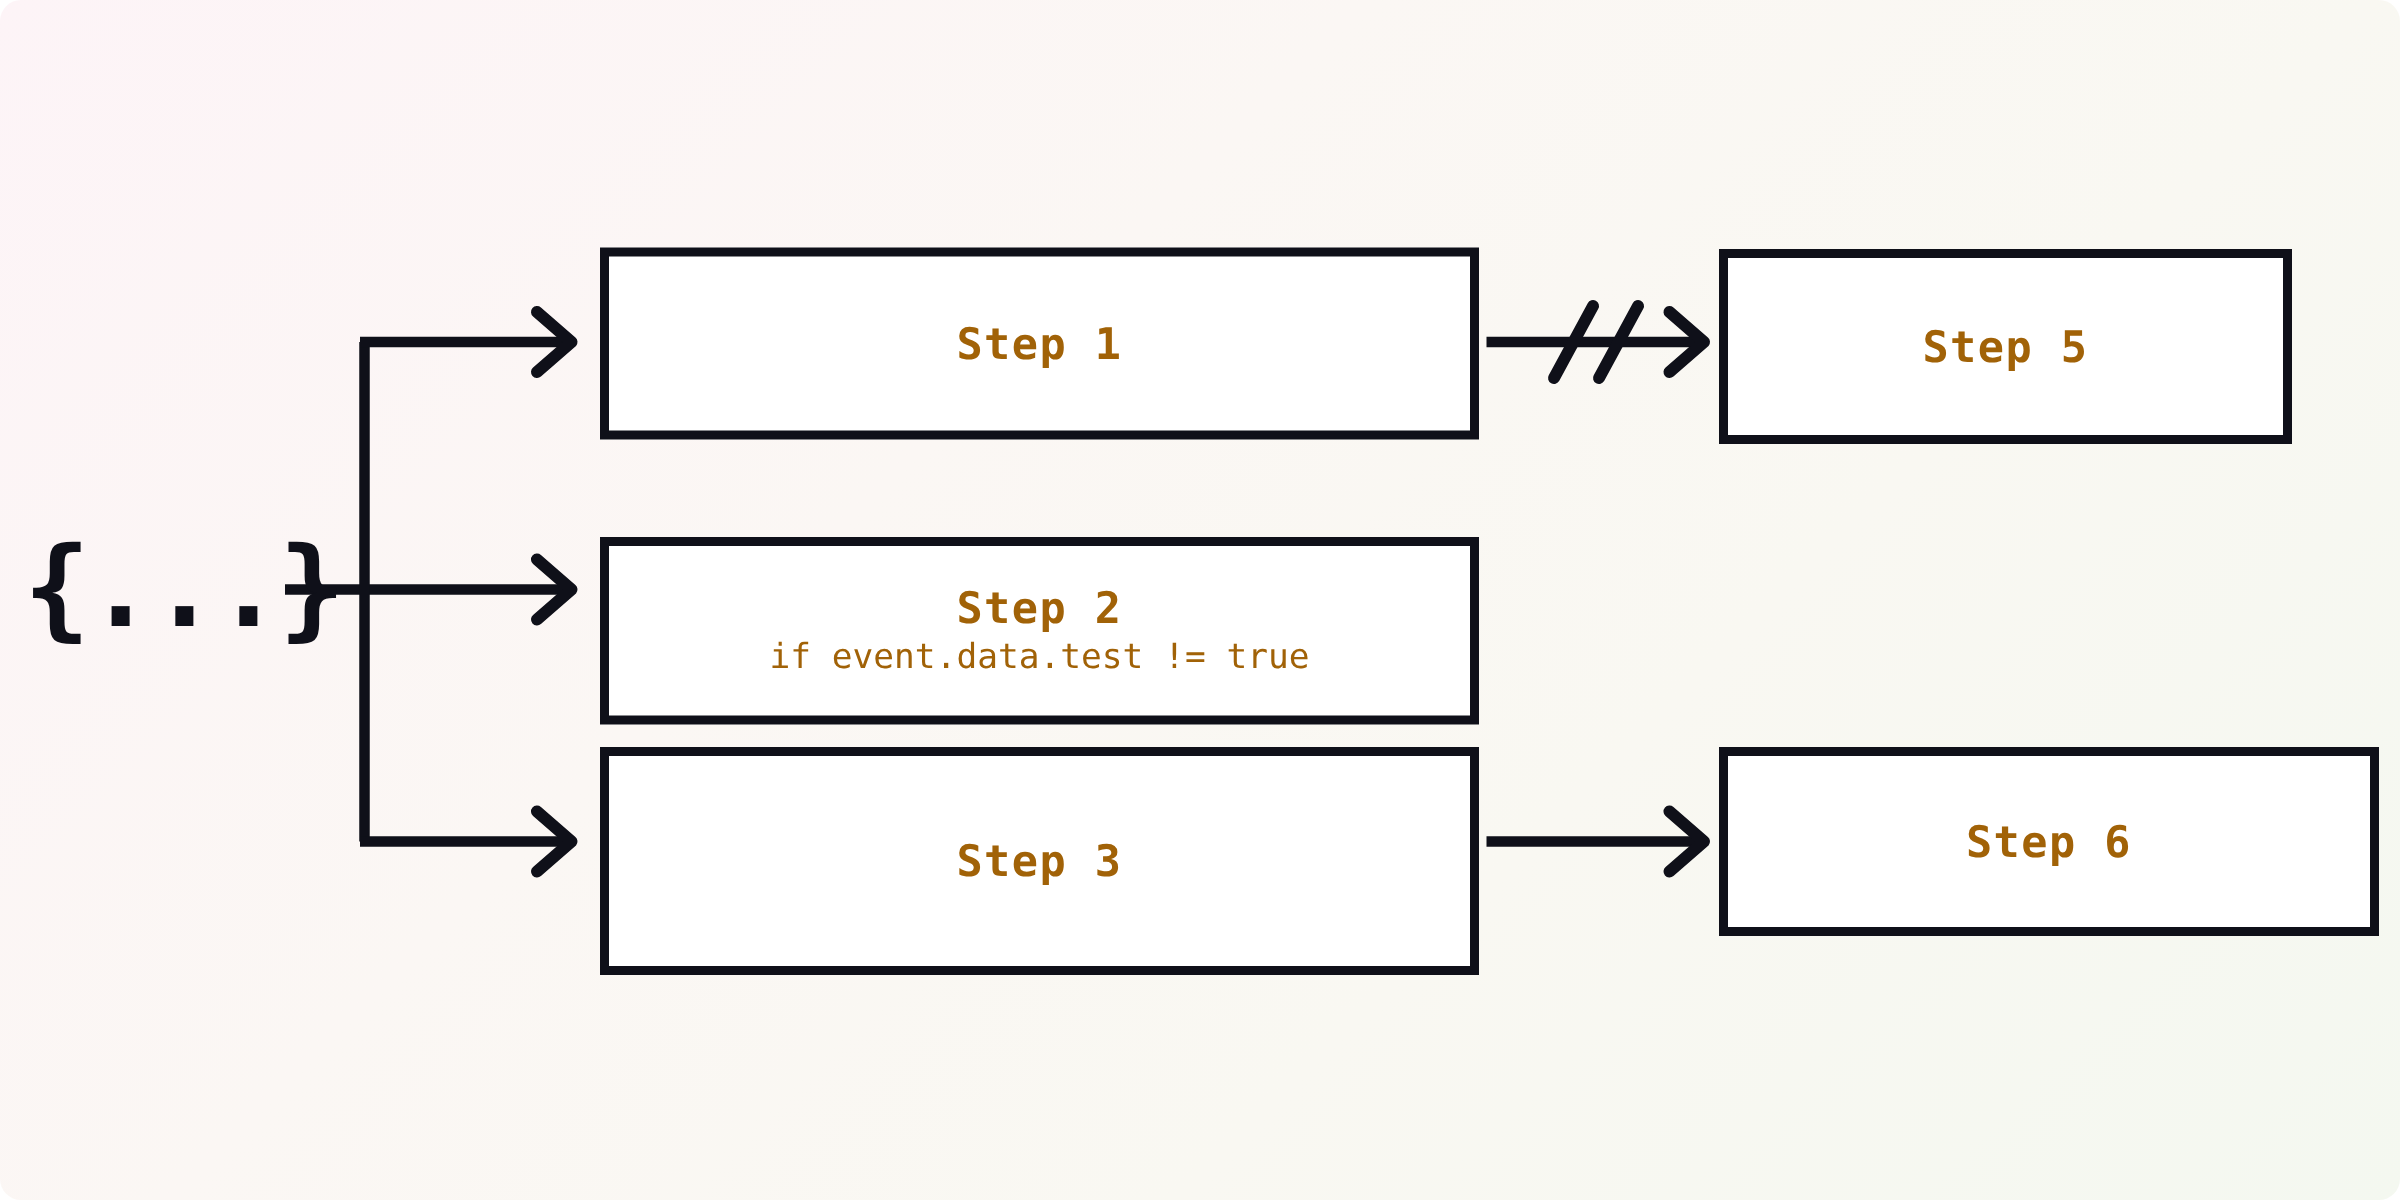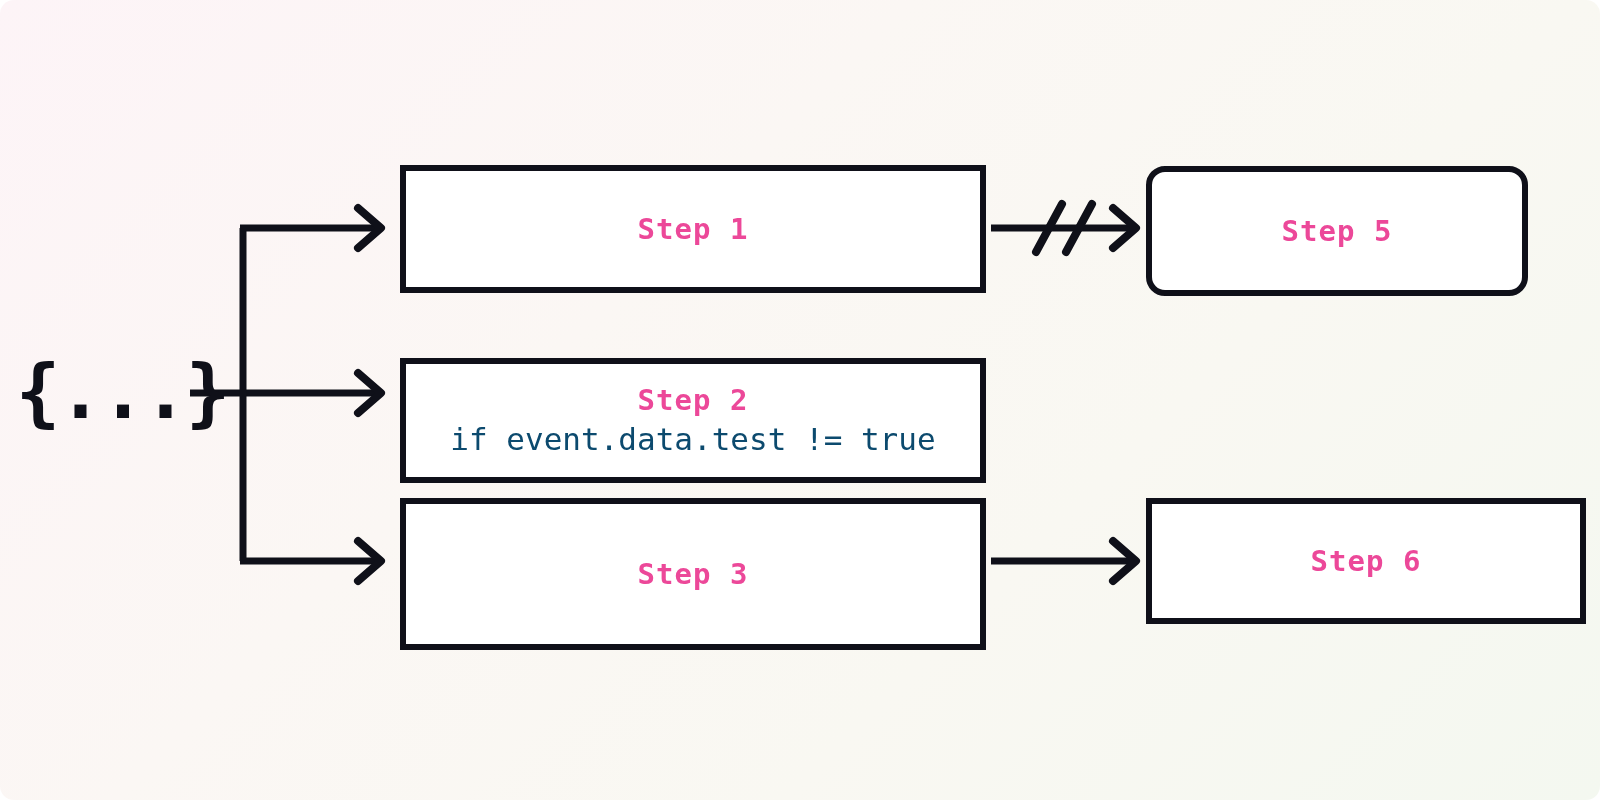--- a/index.html
+++ b/index.html
@@ -64,30 +64,30 @@
     display: flex;
     flex-direction: column;
     align-items: center;
     justify-content: center;
   }
   .step-title {
     font-family: "DejaVu Sans Mono", monospace;
     font-weight: bold;
     font-size: 29px;
     line-height: 1.18;
-    color: #ec4899;
+    color: #a16207;
     letter-spacing: 1px;
     white-space: nowrap;
   }
   .step-subtitle {
     font-family: "DejaVu Sans Mono", monospace;
     font-weight: normal;
-    font-size: 31px;
+    font-size: 23px;
     line-height: 1.2;
-    color: #0c4a6e;
+    color: #a16207;
     letter-spacing: 0px;
     white-space: nowrap;
     margin-top: 3px;
   }
   .step-subtitle:empty { display: none; }
 </style>
 </head>
 <body>
 
 <div id="diagram-canvas">
@@ -138,21 +138,21 @@
   <div class="step-box" style="left:400px; top:334px; width:586px; height:125px;margin-top:24px;">
     <span class="step-title">Step 2</span>
     <span class="step-subtitle">if event.data.test != true</span>
   </div>
 
   <div class="step-box" style="left:400px; top:498px; width:586px; height:152px;">
     <span class="step-title">Step 3</span>
 
   </div>
 
-  <div class="step-box" style="left:1146px; top:166px; width:382px; height:130px;border-radius:19px;">
+  <div class="step-box" style="left:1146px; top:166px; width:382px; height:130px;">
     <span class="step-title">Step 5</span>
 
   </div>
 
   <div class="step-box" style="left:1146px; top:498px; width:440px; height:126px;">
     <span class="step-title">Step 6</span>
 
   </div>
 
 </div>

